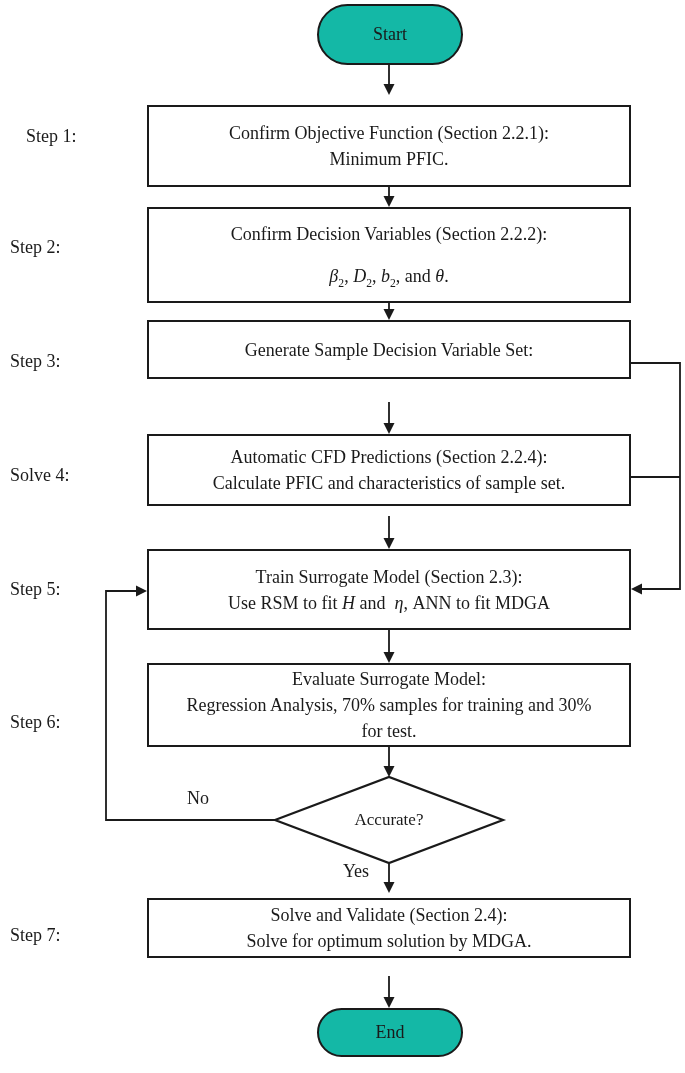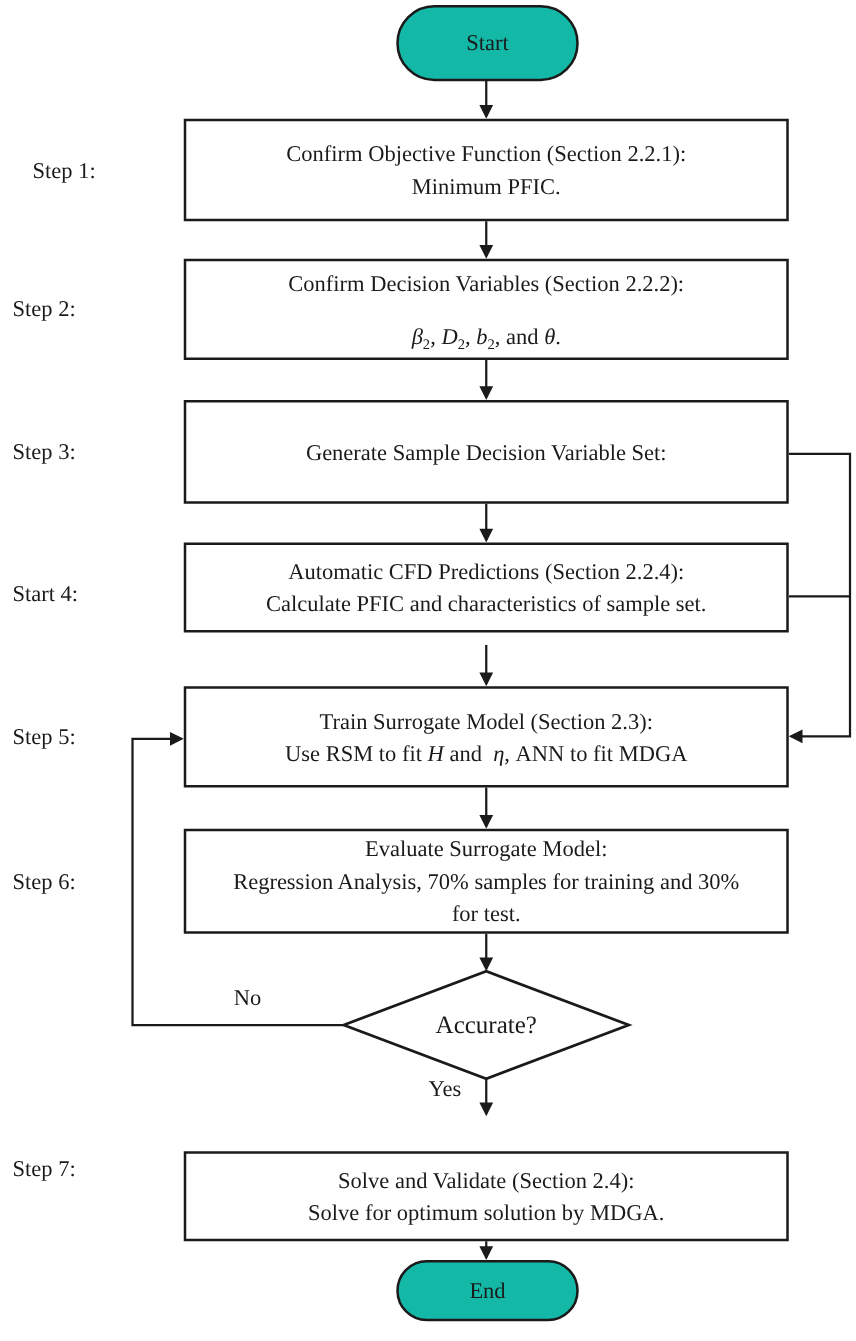--- a/index.html
+++ b/index.html
@@ -23,21 +23,21 @@
   }
   .terminal {
     position:absolute; left:317px; width:146px; box-sizing:border-box;
     border:2.4px solid #1a1a1a; border-radius:32px; background:#14b8a6;
     display:flex; align-items:center; justify-content:center; font-size:18px;
   }
   .terminal.start { top:4px;    height:61px; }
   .terminal.end   { top:1008px; height:49px; }
   .decision-label {
     position:absolute; left:275px; top:806px; width:228px; height:28px;
-    display:flex; align-items:center; justify-content:center; font-size:20px;
+    display:flex; align-items:center; justify-content:center; font-size:17px;
   }
   .edge-label { position:absolute; font-size:18px; text-align:center; }
   .edge-label.no  { left:178px; top:788px; width:40px; }
   .edge-label.yes { left:330px; top:861px; width:52px; }
 </style>
 </head>
 <body>
 
 <div class="canvas">
 
@@ -73,51 +73,51 @@
       <polygon points="136,585.5 136,596.5 147,591"></polygon>
     </g>
   </svg>
 
   <div class="terminal start">
     <span>Start</span>
   </div>
 
   <div id="steps-host">
       <div class="step-label" style="top: 95px; height: 82px; margin-left: 16px;">Step 1:</div>
-      <div class="box" style="top: 95px; height: 82px;">
+      <div class="box" style="top: 105px; height: 82px;">
         <div class="line"><span>Confirm Objective Function (Section 2.2.1):</span></div>
         <div class="line"><span>Minimum PFIC.</span></div>
       </div>
       <div class="step-label" style="top: 207px; height: 81px;">Step 2:</div>
-      <div class="box" style="top: 207px; height: 81px; gap: 16px;">
+      <div class="box" style="top: 207px; height: 96px; gap: 16px;">
         <div class="line"><span>Confirm Decision Variables (Section 2.2.2):</span></div>
         <div class="line"><i>β</i><sub>2</sub><span>, </span><i>D</i><sub>2</sub><span>, </span><i>b</i><sub>2</sub><span>, and </span><i>θ</i><span>.</span></div>
       </div>
       <div class="step-label" style="top: 320px; height: 83px;">Step 3:</div>
-      <div class="box" style="top: 320px; height: 83px;">
+      <div class="box" style="top: 320px; height: 59px;">
         <div class="line"><span>Generate Sample Decision Variable Set:</span></div>
       </div>
-      <div class="step-label" style="top: 434px; height: 83px;">Start 4:</div>
+      <div class="step-label" style="top: 434px; height: 83px;">Solve 4:</div>
       <div class="box" style="top: 434px; height: 72px;">
         <div class="line"><span>Automatic CFD Predictions (Section 2.2.4):</span></div>
         <div class="line"><span>Calculate PFIC and characteristics of sample set.</span></div>
       </div>
       <div class="step-label" style="top: 549px; height: 81px;">Step 5:</div>
       <div class="box" style="top: 549px; height: 81px;">
         <div class="line"><span>Train Surrogate Model (Section 2.3):</span></div>
         <div class="line"><span>Use RSM to fit </span><i>H</i><span> and &nbsp;</span><i>η</i><span>, ANN to fit MDGA</span></div>
       </div>
-      <div class="step-label" style="top: 663px; height: 84px;">Step 6:</div>
+      <div class="step-label" style="top: 680px; height: 84px;">Step 6:</div>
       <div class="box" style="top: 663px; height: 84px;">
         <div class="line"><span>Evaluate Surrogate Model:</span></div>
         <div class="line"><span>Regression Analysis, 70% samples for training and 30%</span></div>
         <div class="line"><span>for test.</span></div>
       </div>
       <div class="step-label" style="top: 893px; height: 84px;">Step 7:</div>
-      <div class="box" style="top: 921px; height: 72px;">
+      <div class="box" style="top: 898px; height: 60px;">
         <div class="line"><span>Solve and Validate (Section 2.4):</span></div>
         <div class="line"><span>Solve for optimum solution by MDGA.</span></div>
       </div>
     </div>
 
   <div class="decision-label">Accurate?</div>
   <div class="edge-label no">No</div>
   <div class="edge-label yes">Yes</div>
 
   <div class="terminal end">

